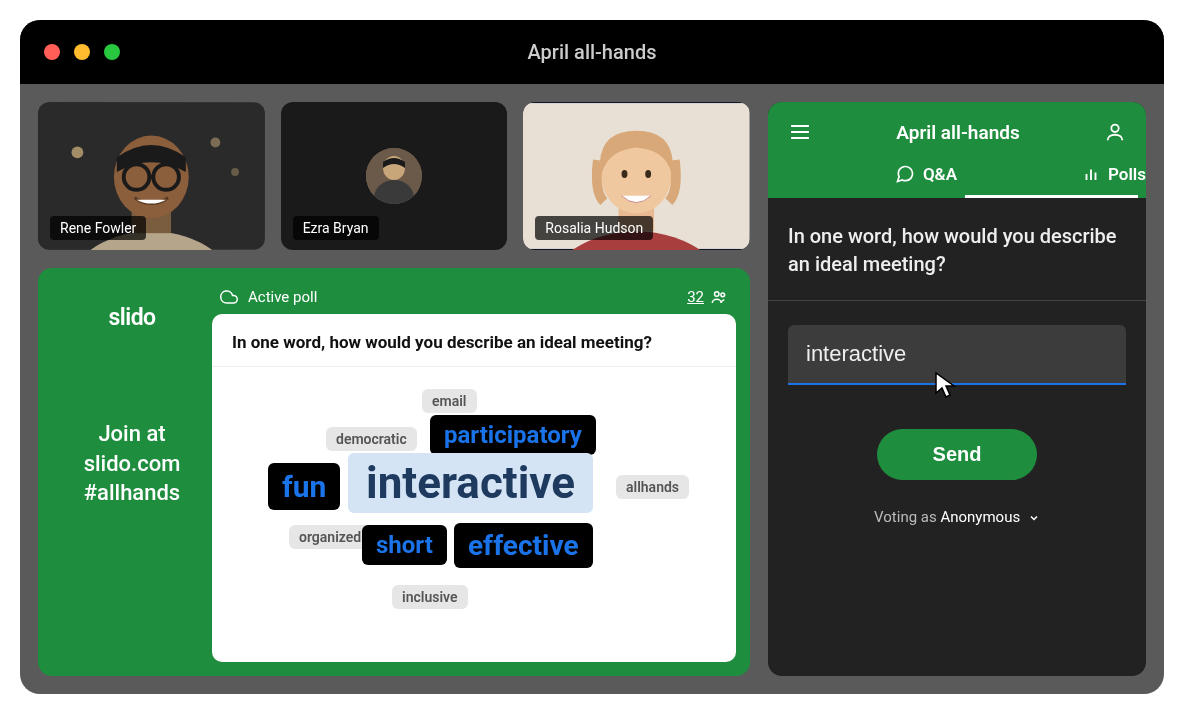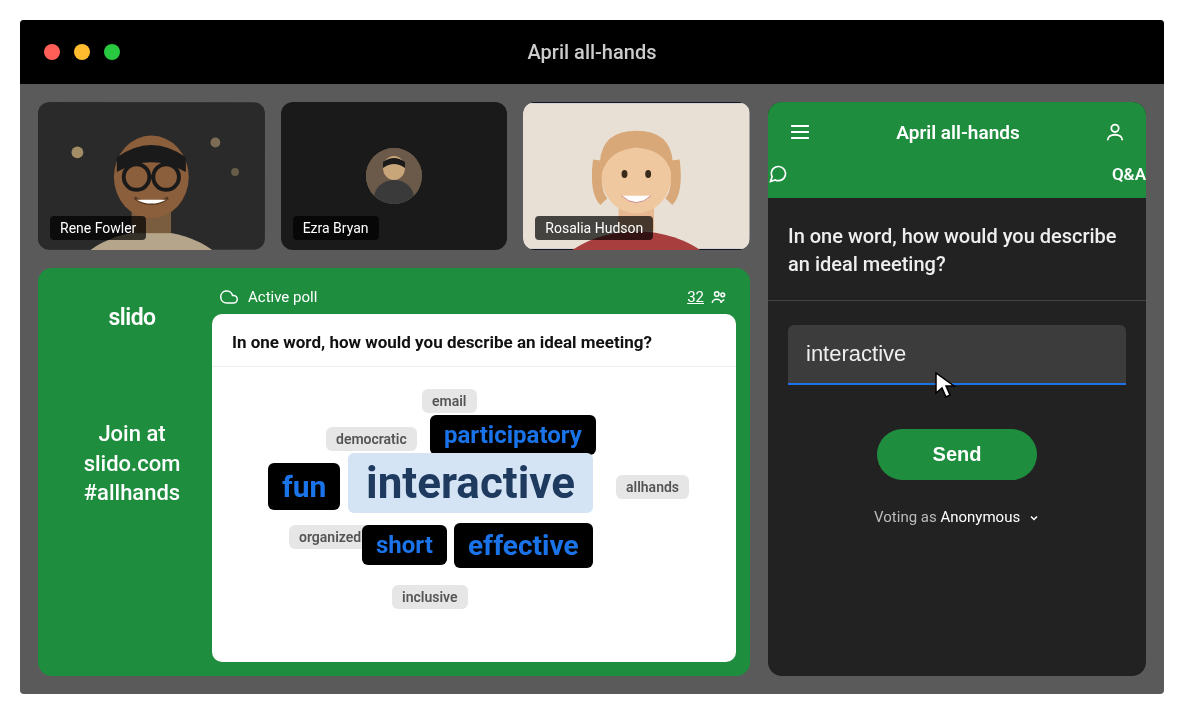--- a/index.html
+++ b/index.html
@@ -8,21 +8,21 @@
     background: #fff;
     width: 1184px;
     height: 714px;
     overflow: hidden;
   }
   .window {
     width: 1144px;
     height: 674px;
     margin: 20px;
     background: #5a5a5a;
-    border-radius: 4px;
+    border-radius: 20px;
     overflow: hidden;
     position: relative;
   }
   .titlebar {
     height: 64px;
     background: #000;
     display: flex;
     align-items: center;
     padding: 0 24px;
     position: relative;
@@ -186,21 +186,21 @@
   }
   .side-header-title { font-size: 19px; font-weight: 600; }
   .side-tabs {
     display: flex;
     height: 48px;
   }
   .side-tab {
     flex: 1;
     display: flex;
     align-items: center;
-    justify-content: space-between;
+    justify-content: flex-end;
     gap: 8px;
     color: #fff;
     font-size: 17px;
     font-weight: 600;
     cursor: pointer;
     position: relative;
   }
   .side-tab.active::after {
     content: "";
     position: absolute;
@@ -396,20 +396,28 @@
             </svg>
           </span>
         </div>
         <div class="side-tabs">
           <div class="side-tab">
             <svg width="20" height="20" viewBox="0 0 24 24" fill="none" stroke="#fff" stroke-width="2">
               <path d="M21 11.5a8.38 8.38 0 0 1-.9 3.8 8.5 8.5 0 0 1-7.6 4.7 8.38 8.38 0 0 1-3.8-.9L3 21l1.9-5.7a8.38 8.38 0 0 1-.9-3.8 8.5 8.5 0 0 1 4.7-7.6 8.38 8.38 0 0 1 3.8-.9h.5a8.48 8.48 0 0 1 8 8v.5z"></path>
             </svg>
             <span>Q&amp;A</span>
           </div>
+          <div class="side-tab active">
+            <svg width="18" height="18" viewBox="0 0 24 24" fill="none" stroke="#fff" stroke-width="2.5">
+              <line x1="6" y1="20" x2="6" y2="12"></line>
+                <line x1="12" y1="20" x2="12" y2="6"></line>
+                <line x1="18" y1="20" x2="18" y2="10"></line>
+            </svg>
+            <span>Polls</span>
+          </div>
         </div>
       </div>
       <div class="side-body">
         <div class="side-question">In one word, how would you describe an ideal meeting?</div>
         <div class="divider"></div>
         <div class="answer-input-wrap">
           <input class="answer-input" value="interactive" style="">
           <svg class="cursor-pointer" width="24" height="28" viewBox="0 0 24 28">
             <path d="M2 2 L2 22 L8 17 L12 26 L16 24 L12 15 L20 15 Z" fill="#fff" stroke="#000" stroke-width="1.5"></path>
           </svg>

